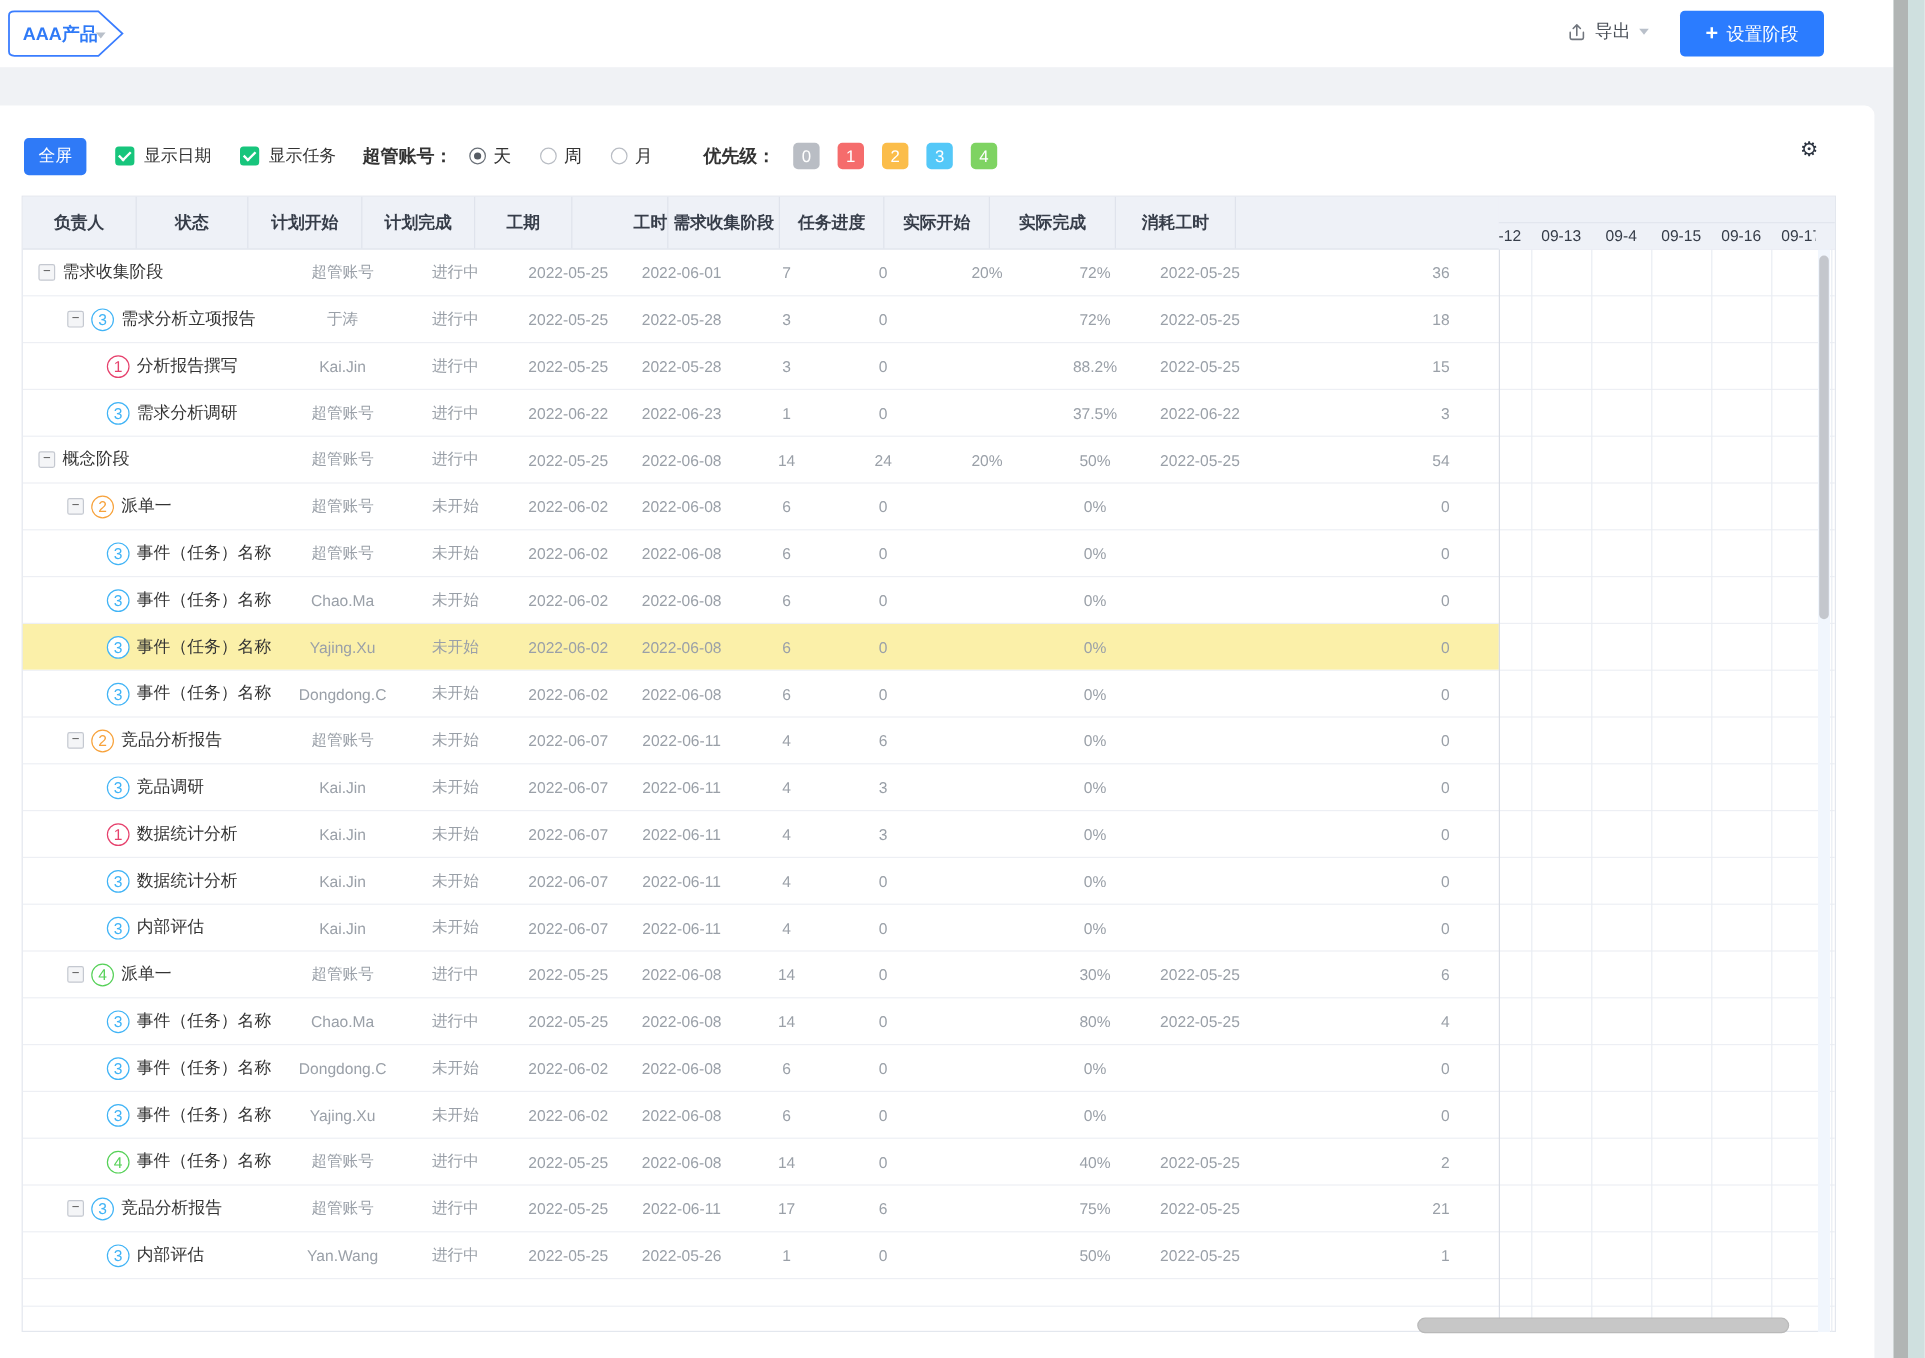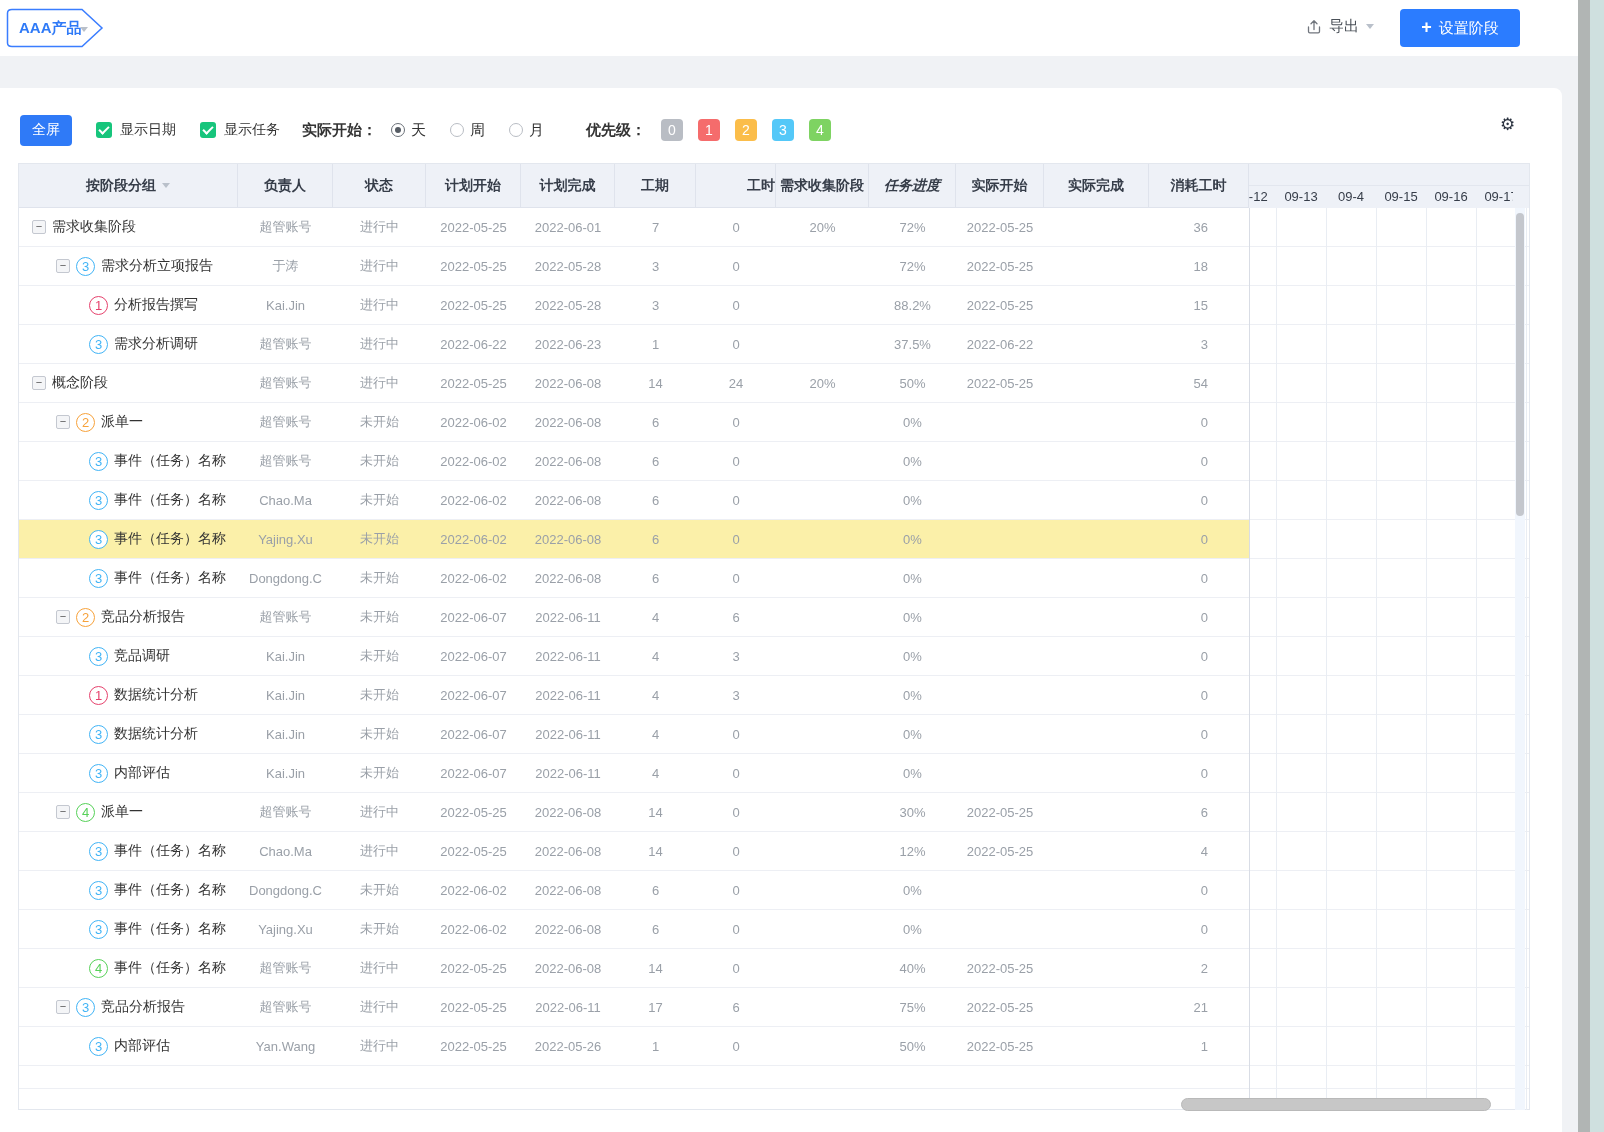--- a/index.html
+++ b/index.html
@@ -101,21 +101,21 @@
     <span id="checkboxes" style="display:flex;align-items:center;">
         <span class="cbgroup">
           <span class="cb"></span>
           <span class="cbl">显示日期</span>
         </span>
         <span class="cbgroup">
           <span class="cb"></span>
           <span class="cbl">显示任务</span>
         </span>
       </span>
-    <span class="fmt-label">实际开始：</span>
+    <span class="fmt-label">超管账号：</span>
     <span id="radios" style="display:flex;align-items:center;">
         <span class="radiog">
           <span class="radio sel"></span>
           <span class="rlabel">天</span>
         </span>
         <span class="radiog">
           <span class="radio"></span>
           <span class="rlabel">周</span>
         </span>
         <span class="radiog">
@@ -129,24 +129,20 @@
         <span class="badge" style="background: rgb(245, 108, 108);">1</span>
         <span class="badge" style="background: rgb(251, 189, 74);">2</span>
         <span class="badge" style="background: rgb(84, 200, 248);">3</span>
         <span class="badge" style="background: rgb(126, 211, 98);">4</span>
       </span>
   </div>
   <span class="gear">⚙</span>
 
   <div class="gtable">
     <div class="ghead" id="ghead">
-      <div class="hcell" style="width: 219px;">
-          <span>按阶段分组</span>
-          <span class="caret"></span>
-        </div>
         <div class="hcell" style="width: 95px;">
           <span>负责人</span>
         </div>
         <div class="hcell" style="width: 93px;">
           <span>状态</span>
         </div>
         <div class="hcell" style="width: 95px;">
           <span>计划开始</span>
         </div>
         <div class="hcell" style="width: 94px; text-align: center;">
@@ -154,21 +150,21 @@
         </div>
         <div class="hcell" style="width: 81px;">
           <span>工期</span>
         </div>
         <div class="hcell" style="width: 80px; justify-content: flex-end;">
           <span>工时</span>
         </div>
         <div class="hcell" style="width: 93px;">
           <span>需求收集阶段</span>
         </div>
-        <div class="hcell" style="width: 87px; font-style: italic;">
+        <div class="hcell" style="width: 87px;">
           <span>任务进度</span>
         </div>
         <div class="hcell" style="width: 88px;">
           <span>实际开始</span>
         </div>
         <div class="hcell" style="width: 105px;">
           <span>实际完成</span>
         </div>
         <div class="hcell" style="width: 100px;">
           <span>消耗工时</span>
@@ -468,21 +464,21 @@
             <div class="pcircle" style="color: rgb(65, 180, 246);">3</div>
             <span>事件（任务）名称</span>
           </div>
           <div class="gcell" style="width: 95px;">Chao.Ma</div>
           <div class="gcell" style="width: 93px;">进行中</div>
           <div class="gcell" style="width: 95px;">2022-05-25</div>
           <div class="gcell" style="width: 94px;">2022-06-08</div>
           <div class="gcell" style="width: 81px;">14</div>
           <div class="gcell" style="width: 80px;">0</div>
           <div class="gcell" style="width: 93px;"></div>
-          <div class="gcell" style="width: 87px;">12%</div>
+          <div class="gcell" style="width: 87px;">80%</div>
           <div class="gcell" style="width: 88px;">2022-05-25</div>
           <div class="gcell" style="width: 105px;"></div>
           <div class="gcell consumed" style="width: 100px;">4</div>
         </div>
         <div class="grow">
           <div class="gcell name" style="width: 219px; padding-left: 70px;">
             <div class="pcircle" style="color: rgb(65, 180, 246);">3</div>
             <span>事件（任务）名称</span>
           </div>
           <div class="gcell" style="width: 95px;">Dongdong.C</div>

